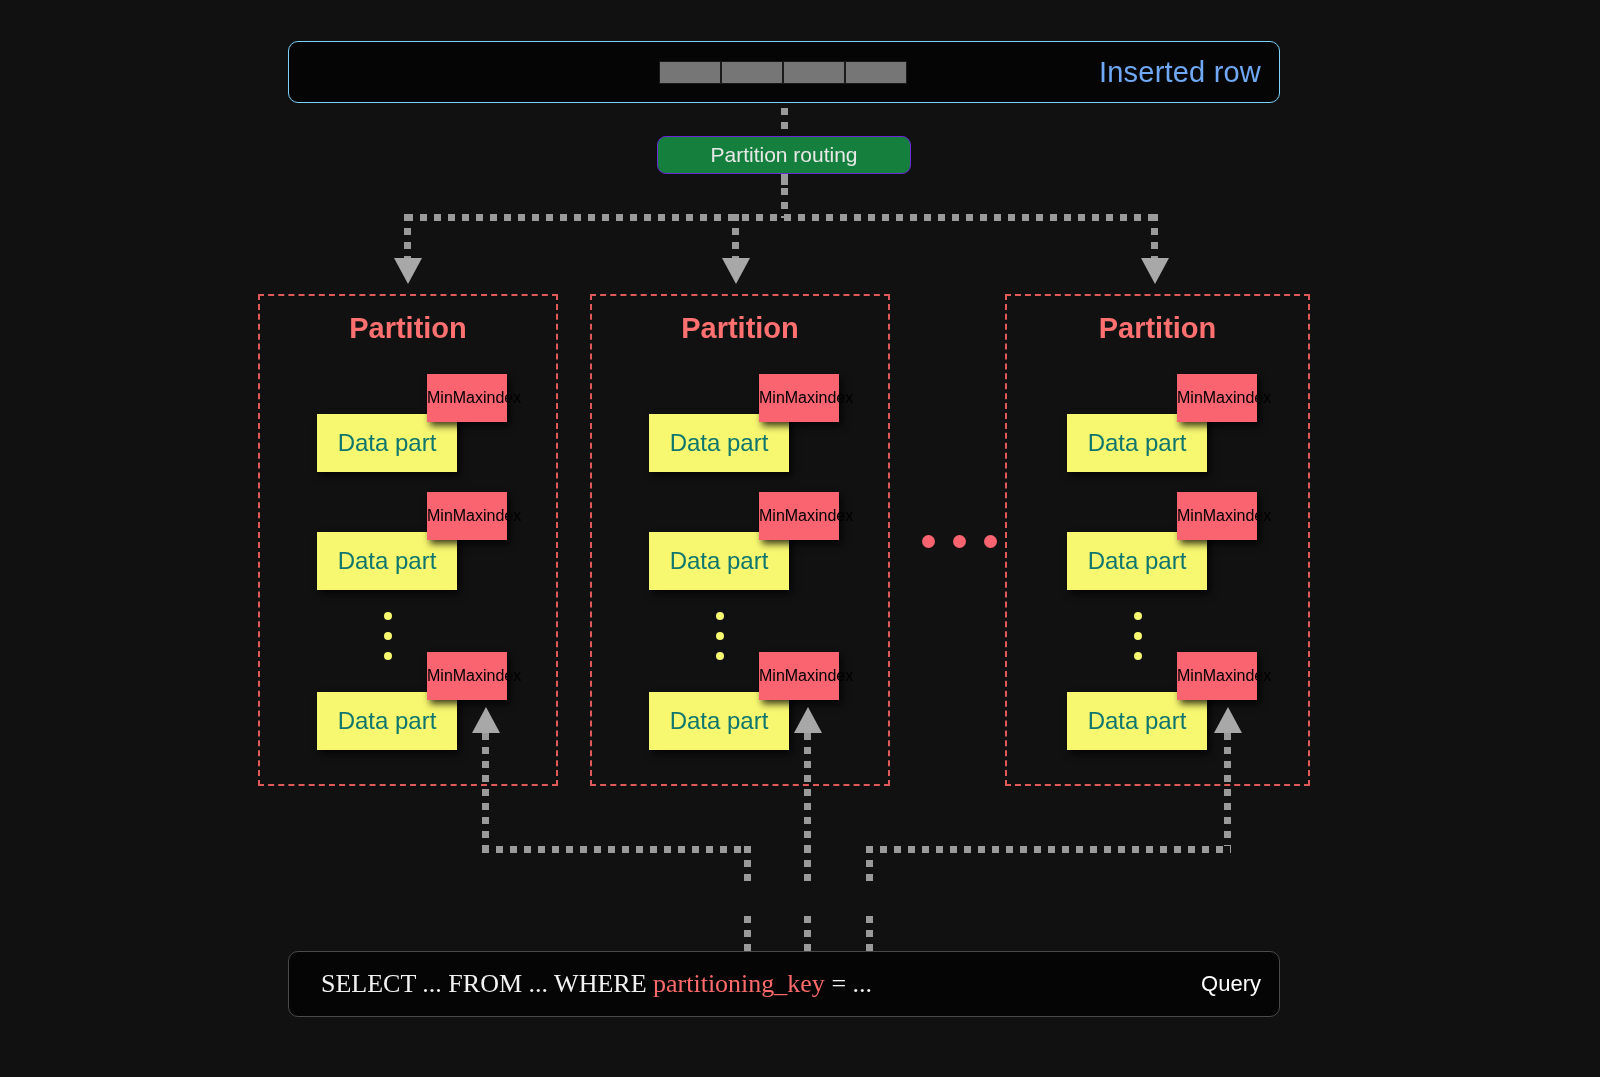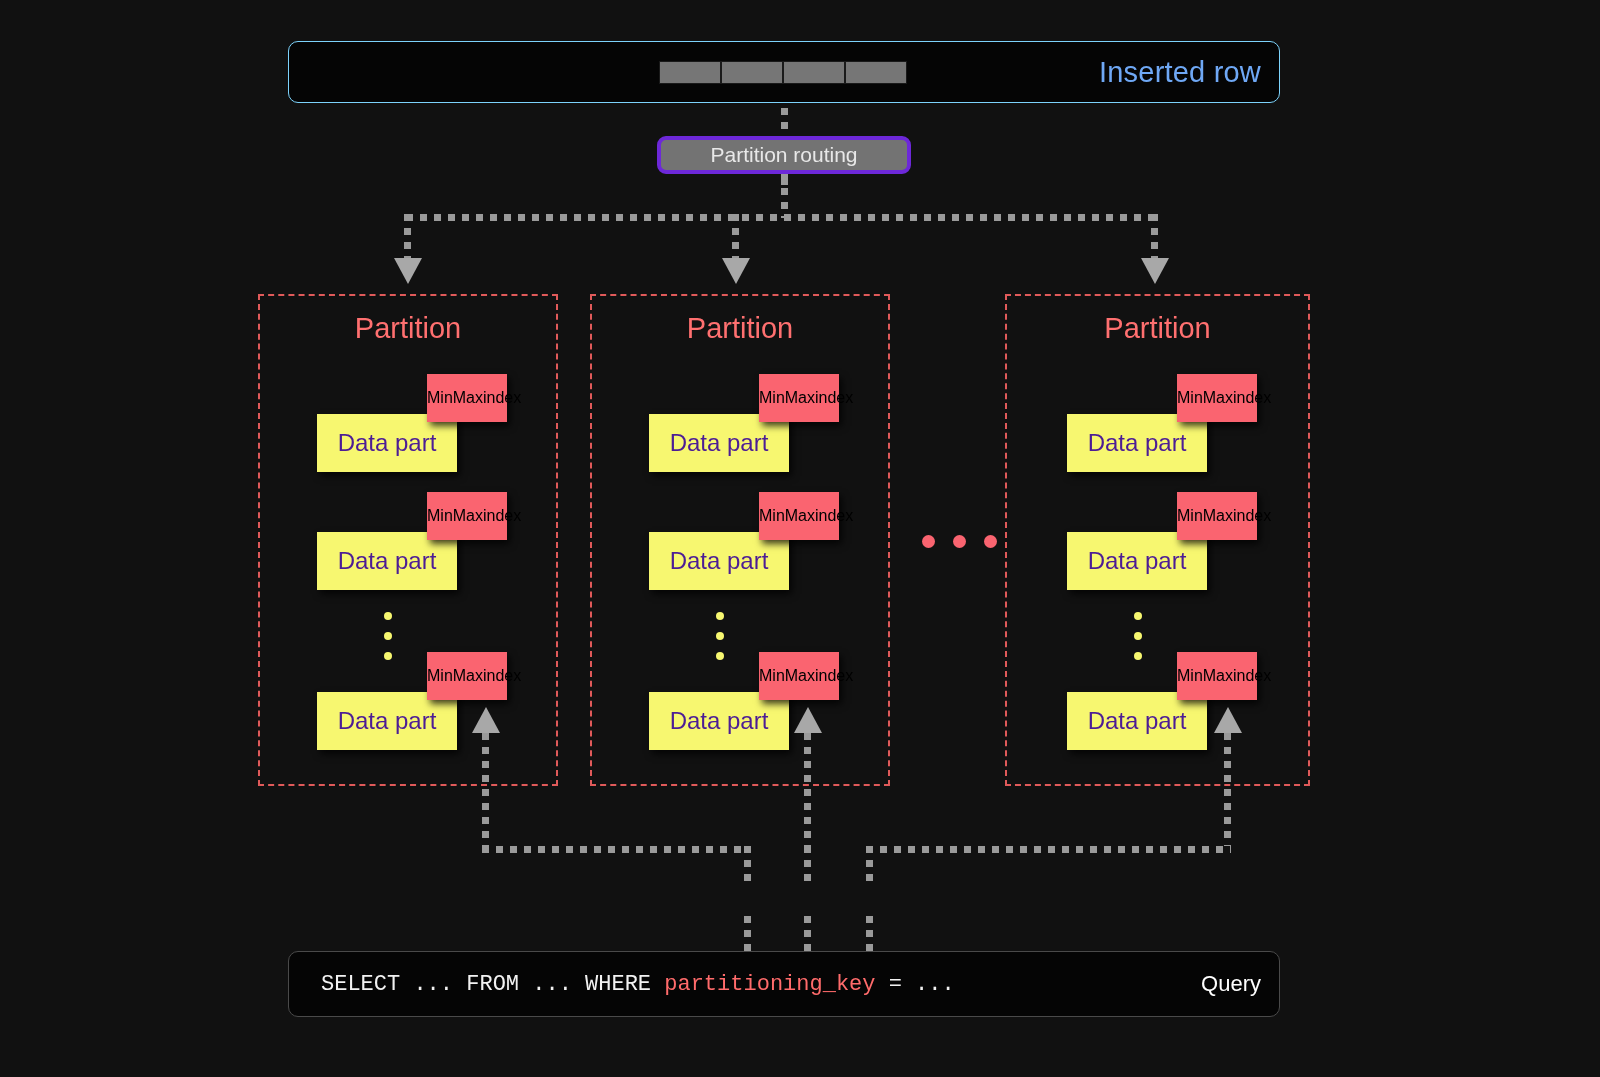--- a/index.html
+++ b/index.html
@@ -52,22 +52,22 @@
   }
   .rowcell {
     width: 62px; height: 23px;
     background: #767676;
     border: 1px solid #1a1a1a;
     box-sizing: border-box;
   }
 
   
   .pill {
-    background: #737373;
-    border: 4px solid #6d28d9;
+    background: #15803d;
+    border: 1px solid #6d28d9;
     border-radius: 9px;
     color: #e8e8e8;
     display: flex;
     align-items: center;
     justify-content: center;
     box-sizing: border-box;
     font-size: 21px;
     z-index: 6;
     white-space: nowrap;
   }
@@ -81,22 +81,22 @@
     background: #050505;
     border: 1px solid #4a4a4a;
     border-radius: 10px;
     box-sizing: border-box;
     z-index: 6;
   }
   .query-text {
     position: absolute;
     left: 32px; top: 50%;
     transform: translateY(-50%);
-    font-family: Liberation Mono, monospace;
-    font-size: 22px;
+    font-family: Liberation Serif, serif;
+    font-size: 26px;
     color: #f2f2f2;
     white-space: pre;
     letter-spacing: 0px;
   }
   .query-key { color: #ff6b6b; }
   .query-label {
     position: absolute;
     right: 18px; top: 50%;
     transform: translateY(-50%);
     color: #ffffff;
@@ -112,30 +112,31 @@
     box-sizing: border-box;
     z-index: 3;
   }
   .partition-title {
     position: absolute;
     top: 16px;
     left: 0; right: 0;
     text-align: center;
     color: #ff7070;
     font-size: 29px;
+    font-weight: bold;
   }
 
   
   .part-group { position: absolute; }
   .datapart {
     position: absolute;
     left: 0; top: 40px;
     width: 140px; height: 58px;
     background: #f7f770;
-    color: #4c1d95;
+    color: #0f766e;
     display: flex;
     align-items: center;
     justify-content: center;
     font-size: 24px;
     box-shadow: 3px 4px 7px rgba(0,0,0,.75);
     z-index: 2;
     white-space: nowrap;
   }
   .minmax {
     position: absolute;

